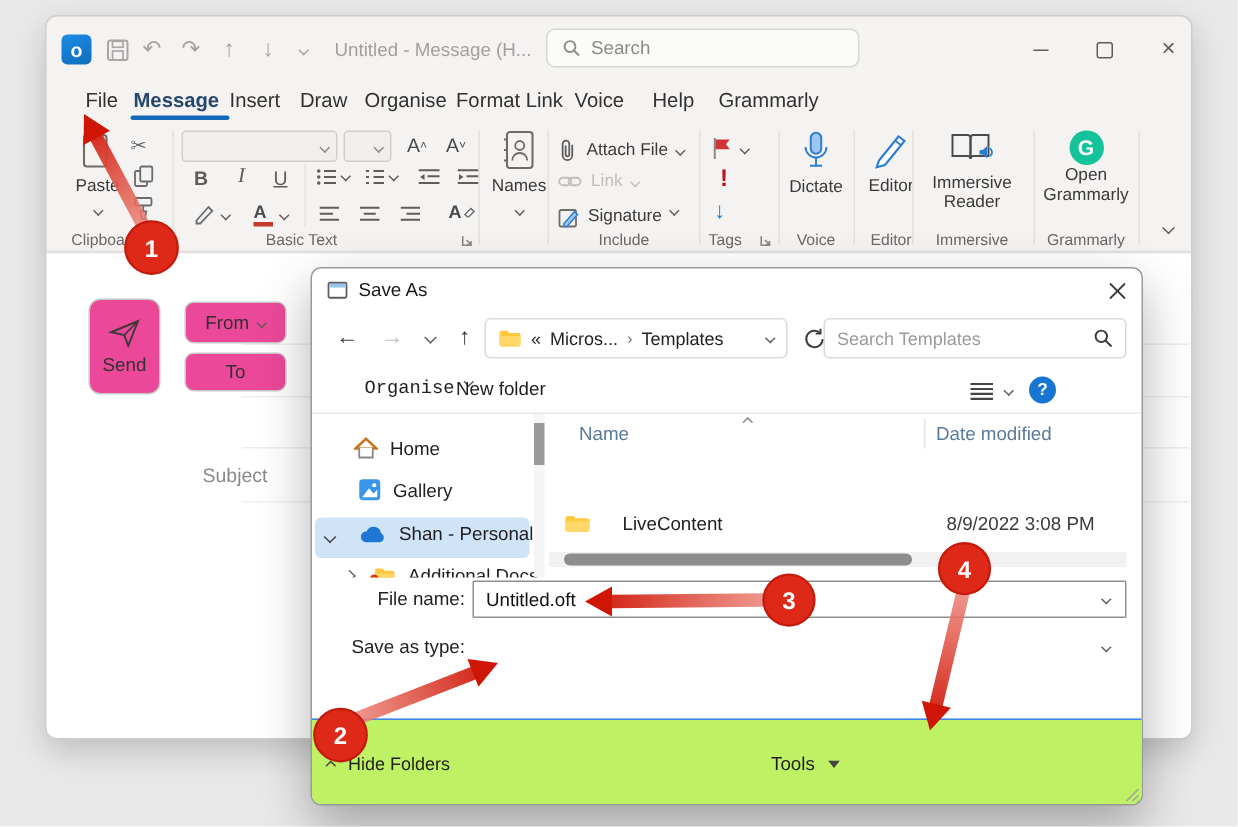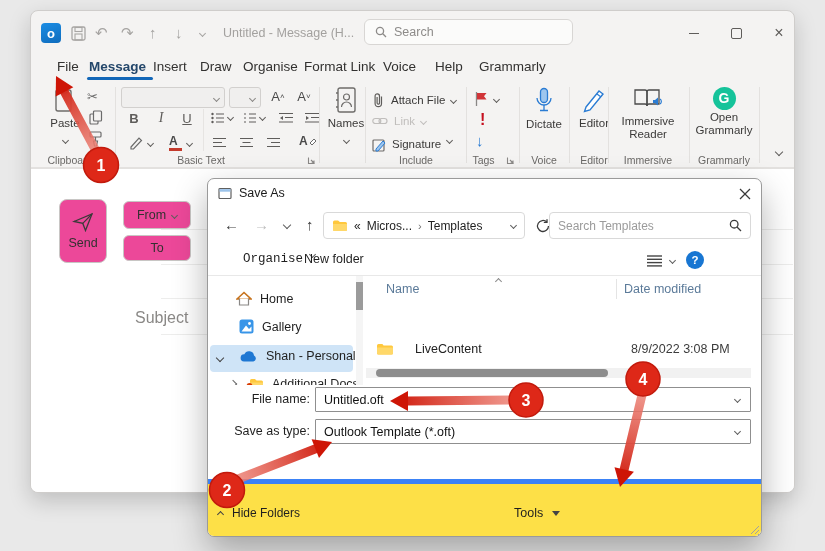--- a/index.html
+++ b/index.html
@@ -48,21 +48,21 @@
   .hdr-col{font-size:12.5px;color:#5b7a99;}
   .file-row-name{font-size:12.5px;color:#222;}
   .file-row-date{font-size:12.5px;color:#3c3c3c;}
   .vscroll{position:absolute;left:148px;top:0;width:7px;height:109px;background:#f5f5f5;}
   .vscroll .thumb{position:absolute;left:0;top:6px;width:7px;height:28px;background:#9b9b9b;}
   .hscroll{position:absolute;left:158px;top:92px;width:385px;height:10px;background:#f1f1f1;}
   .hscroll .thumb{position:absolute;left:10px;top:1px;width:232px;height:8px;background:#8d8d8d;border-radius:4px;}
   .frm-label{position:absolute;width:97px;text-align:right;font-size:12.5px;color:#1f1f1f;}
   .box-input{position:absolute;left:107px;width:436px;height:25px;border:1px solid #8f8f8f;background:#fff;font:12.5px "Liberation Sans",sans-serif;color:#111;padding:0 22px 0 8px;box-sizing:border-box;border-radius:1px;outline:none;}
   .input-chev{position:absolute;left:527px;color:#5f5f5f;}
-  .dlg-footer{position:absolute;left:0;top:300px;width:555px;height:59px;background:#fde047;border-top:5px solid #3b82f6;box-sizing:border-box;}
+  .dlg-footer{position:absolute;left:0;top:300px;width:555px;height:59px;background:#bef264;border-top:1px solid #3b82f6;box-sizing:border-box;}
   input::placeholder{color:#9b9b9b;opacity:1;}
   svg text{font-family:"Liberation Sans",sans-serif;}
   #ann-overlay{position:absolute;inset:0;z-index:50;pointer-events:none;}
 </style>
 </head>
 <body>
 
 <div id="stage">
 
   <div class="main-window">
@@ -320,21 +320,21 @@
           </svg>
         <span>Send</span>
       </div>
       <div class="obtn" style="left:92px;top:32px;width:68px;height:28px;">
           <span>From</span>
           <span class="chev sm" style="color:#605e5c;"></span>
         </div>
       <div class="obtn" style="left:92px;top:66px;width:68px;height:26px;">
           <span>To</span>
         </div>
-      <span class="abs" style="left:104px;top:140px;font-size:16px;color:#8a8886;">Subject</span>
+      <span class="abs" style="left:104px;top:140px;font-size:13px;color:#8a8886;">Subject</span>
     </div>
   </div>
 
   <div class="dialog">
 
     <svg class="abs" style="left:10px;top:8px;" width="15" height="13">
         <rect x="1" y="1.5" width="12" height="10" rx="1" fill="#fff" stroke="#5f5f5f" stroke-width="1.2"></rect>
         <rect x="1.6" y="2.1" width="10.8" height="2.6" fill="#9cc3ea"></rect>
       </svg>
     <span class="abs" style="left:31px;top:7px;font-size:12.5px;color:#1a1a1a;">Save As</span>
@@ -437,21 +437,20 @@
       </div>
       <div class="hscroll">
           <div class="thumb"></div>
         </div>
     </div>
 
     <span class="frm-label" style="left:5px;top:213px;">File name:</span>
     <input class="box-input" style="top: 208px;" value="Untitled.oft">
     <span class="chev sm input-chev" style="top:218px;"></span>
     <span class="frm-label" style="left:5px;top:245px;">Save as type:</span>
-    <input class="box-input" style="top: 240px;" value="Outlook Template (*.oft)">
     <span class="chev sm input-chev" style="top:250px;"></span>
 
     <div class="dlg-footer">
       <span class="abs chev up sm" style="left:10px;top:28px;color:#444;"></span>
       <span class="abs" style="left:24px;top:22px;font-size:12px;color:#1f1f1f;">Hide Folders</span>
       <div class="abs" style="left:306px;top:22px;display:flex;align-items:center;gap:9px;">
         <span style="font-size:12.5px;color:#1f1f1f;">Tools</span>
         <svg width="8" height="5">
             <polygon points="0,0 8,0 4,5" fill="#444"></polygon>
           </svg>

